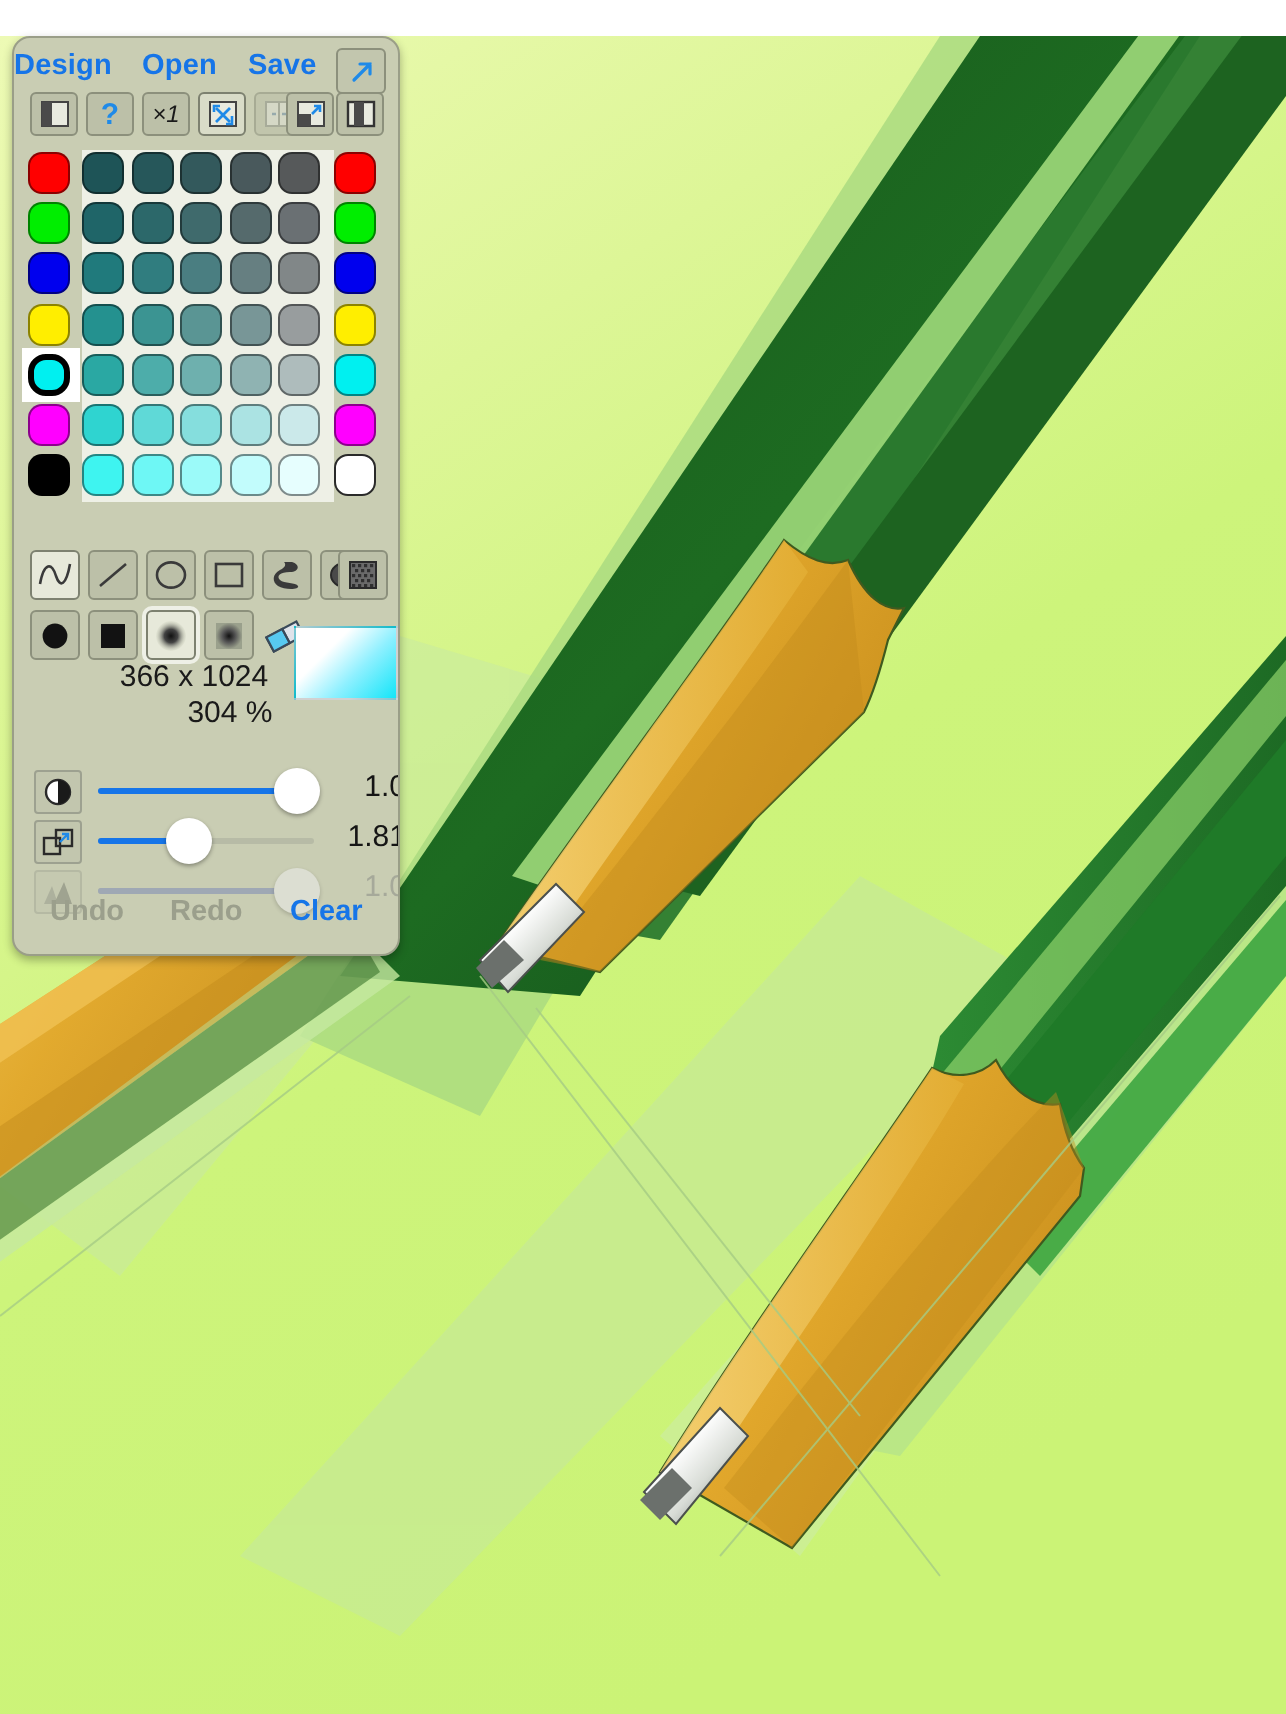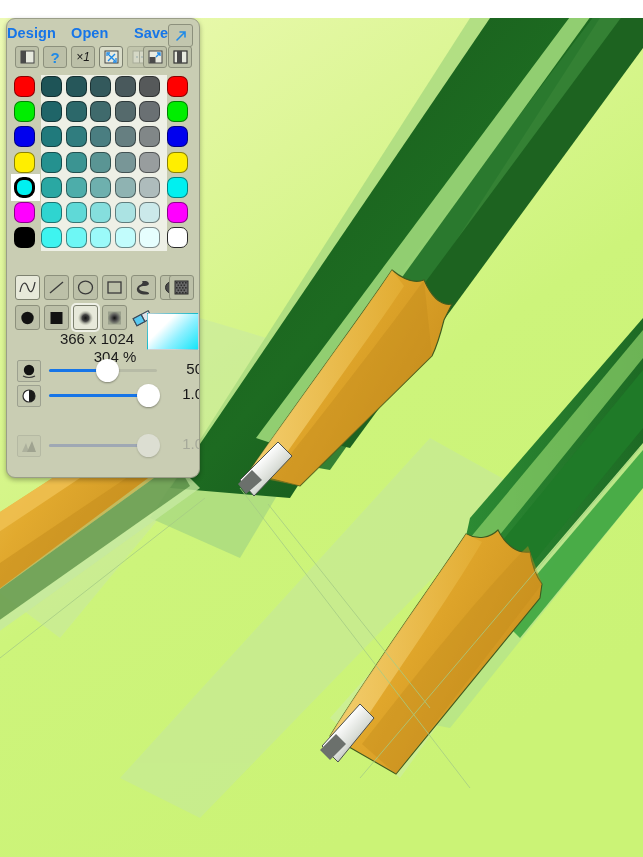--- a/index.html
+++ b/index.html
@@ -33,21 +33,21 @@
   .menurow {
     position: absolute; left: 0; top: 4px; width: 194px; height: 24px;
   }
   .menu-item {
     position: absolute; top: 2px;
     color: #1675e8; font-size: 14.5px; font-weight: bold;
     letter-spacing: .1px; white-space: nowrap; cursor: pointer;
   }
   .menu-design { left: 0; }
   .menu-open   { left: 64px; }
-  .menu-save   { left: 127px; }
+  .menu-save   { left: 117px; }
 
   .tb-btn {
     position: absolute;
     width: 24px; height: 22px;
     background: #bcc0a8;
     border: 1px solid #8c907c;
     border-radius: 3px;
     display: flex; align-items: center; justify-content: center;
     cursor: pointer;
   }
@@ -490,57 +490,63 @@
           </svg>
         </div>
       </div>
 
       <div id="colorPreview"></div>
 
       <div id="sizeText">366 x 1024</div>
       <div id="zoomText">304 %</div>
 
       <div id="sliders">
-          <div class="sl-row" style="top: 0px;">
-            <div class="sl-ico">
-              <svg width="18" height="16" viewBox="0 0 18 16">
-                <circle cx="9" cy="7" r="5.2" fill="#121212"></circle>
-                <path d="M3 13 Q9 16 15 13" stroke="#3a3a3a" stroke-width="1.2" fill="none"></path>
-              </svg>
-            </div>
-            <div class="sl-track">
-              <div class="sl-fill" style="width: 54%;"></div>
-              <div class="sl-knob" style="left: calc(54% - 11px);"></div>
-            </div>
-            <div class="sl-val">50</div>
-          </div>
           <div class="sl-row" style="top: 25px;">
             <div class="sl-ico">
               <svg width="18" height="16" viewBox="0 0 18 16">
                 <circle cx="9" cy="8" r="6" fill="#fff" stroke="#2a2a2a" stroke-width="1.2"></circle>
                 <path d="M9 2 A6 6 0 0 1 9 14 Z" fill="#1a1a1a"></path>
               </svg>
             </div>
             <div class="sl-track">
               <div class="sl-fill" style="width: 92%;"></div>
               <div class="sl-knob" style="left: calc(92% - 11px);"></div>
             </div>
             <div class="sl-val">1.0</div>
+          </div>
+          <div class="sl-row" style="top: 50px;">
+            <div class="sl-ico">
+              <svg width="18" height="16" viewBox="0 0 18 16">
+                <rect x="2" y="6" width="8" height="8" fill="none" stroke="#2a2a2a" stroke-width="1.2"></rect>
+                <rect x="8" y="2" width="8" height="8" fill="none" stroke="#2a2a2a" stroke-width="1.2"></rect>
+                <path d="M10 8 L14 4 M11 4 L14 4 L14 7" stroke="#1f8ae8" stroke-width="1.2" fill="none"></path>
+              </svg>
+            </div>
+            <div class="sl-track">
+              <div class="sl-fill" style="width: 42%;"></div>
+              <div class="sl-knob" style="left: calc(42% - 11px);"></div>
+            </div>
+            <div class="sl-val">1.81</div>
           </div>
           <div class="sl-row" style="top: 75px;">
             <div class="sl-ico dim">
               <svg width="18" height="16" viewBox="0 0 18 16">
                 <path d="M2 14 L6 5 L9 14 Z" fill="#8d9184"></path>
                 <path d="M7 14 L12 3 L16 14 Z" fill="#6e7266"></path>
               </svg>
             </div>
             <div class="sl-track">
               <div class="sl-fill dim" style="width: 92%;"></div>
               <div class="sl-knob dim" style="left: calc(92% - 11px);"></div>
             </div>
             <div class="sl-val dim">1.0</div>
           </div>
         </div>
 
+      <div id="actions">
+        <div class="act dis act-undo">Undo</div>
+        <div class="act dis act-redo">Redo</div>
+        <div class="act on act-clear">Clear</div>
+      </div>
 
     </div>
   </div>
 </div>
 
 </body></html>

